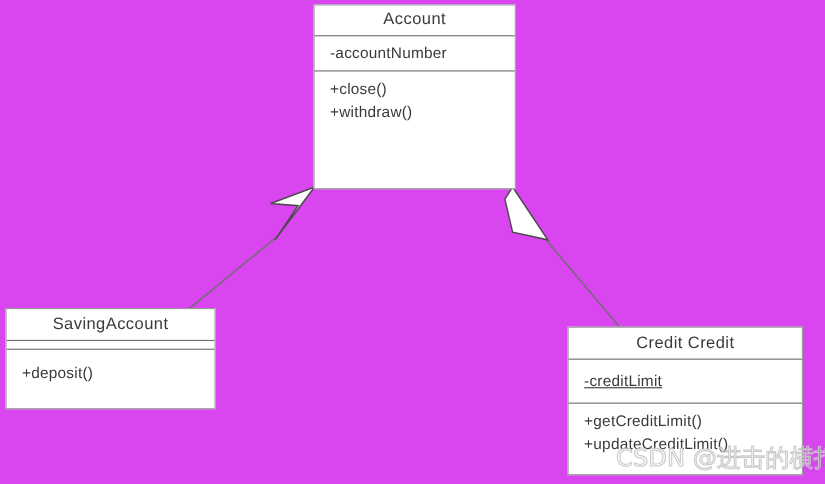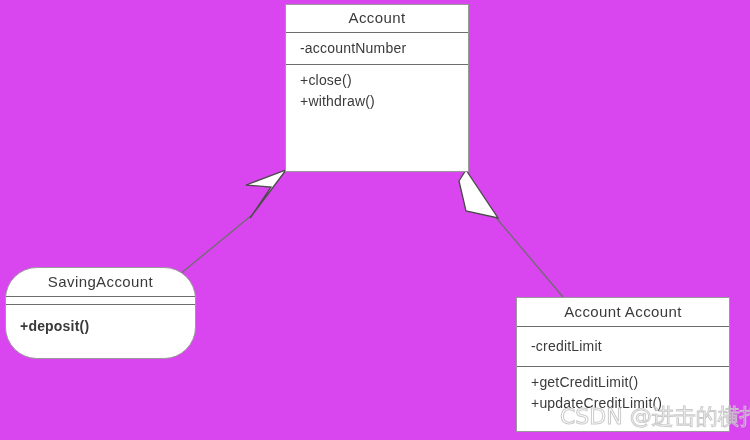--- a/index.html
+++ b/index.html
@@ -53,33 +53,32 @@
   }
   #account-class {
     left: 285px;
     top: 4px;
     width: 184px;
     height: 168px;
   }
   #account-class .cls-title { padding-top: 4px; }
   #saving-class {
     left: 5px;
-    top: 267px;
+    top: 280px;
     width: 191px;
     height: 92px;
-    border-radius: 32px;
   }
-  #saving-class .cls-compartment.methods { padding-top: 11px; font-weight: bold; }
+  #saving-class .cls-compartment.methods { padding-top: 11px; }
   #credit-class {
     left: 516px;
     top: 297px;
     width: 214px;
     height: 135px;
   }
-  #credit-class .cls-compartment.attrs { padding-top: 9px; padding-bottom: 9px; }
+  #credit-class .cls-compartment.attrs { padding-top: 9px; padding-bottom: 9px; text-decoration: underline; }
   svg.connectors {
     position: absolute;
     left: 0;
     top: 0;
     width: 750px;
     height: 440px;
     pointer-events: none;
   }
   .watermark {
     position: absolute;
@@ -127,21 +126,21 @@
     <div class="cls-title">SavingAccount</div>
     <div class="cls-sep"></div>
     <div class="cls-compartment attrs empty"></div>
     <div class="cls-sep"></div>
     <div class="cls-compartment methods">
       <div class="member">+deposit()</div>
     </div>
   </div>
 
   <div class="uml-class" id="credit-class">
-    <div class="cls-title">Account Account</div>
+    <div class="cls-title">Credit Credit</div>
     <div class="cls-sep"></div>
     <div class="cls-compartment attrs">
       <div class="member">-creditLimit</div>
     </div>
     <div class="cls-sep"></div>
     <div class="cls-compartment methods">
       <div class="member">+getCreditLimit()</div>
       <div class="member">+updateCreditLimit()</div>
     </div>
   </div>

